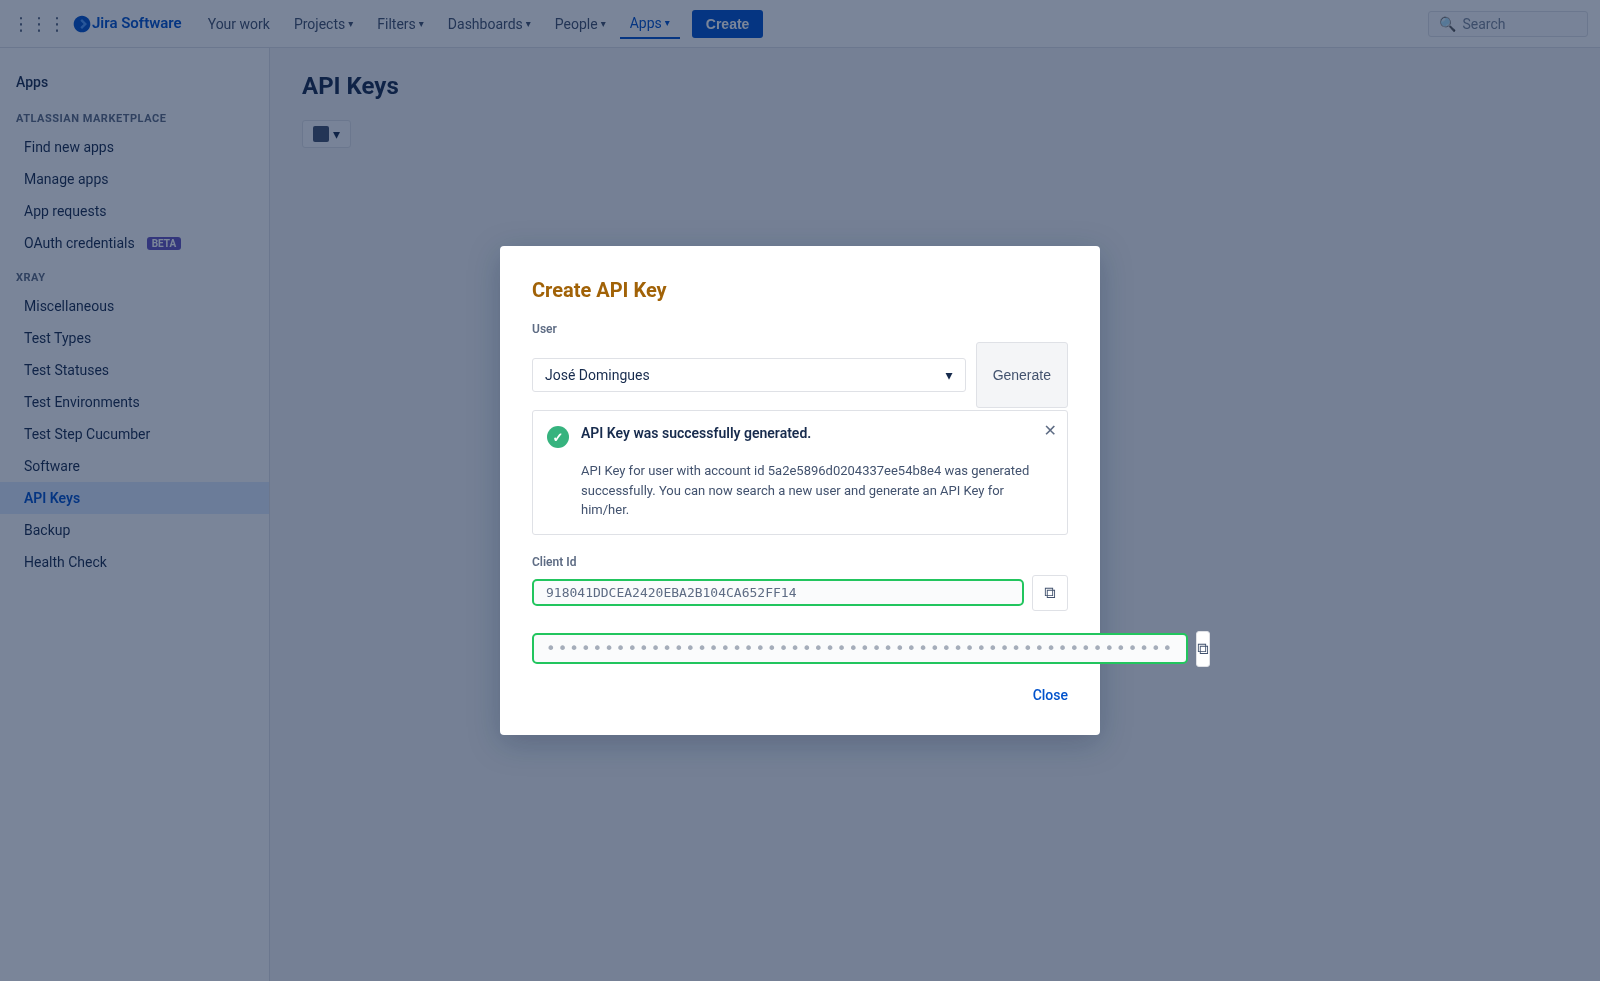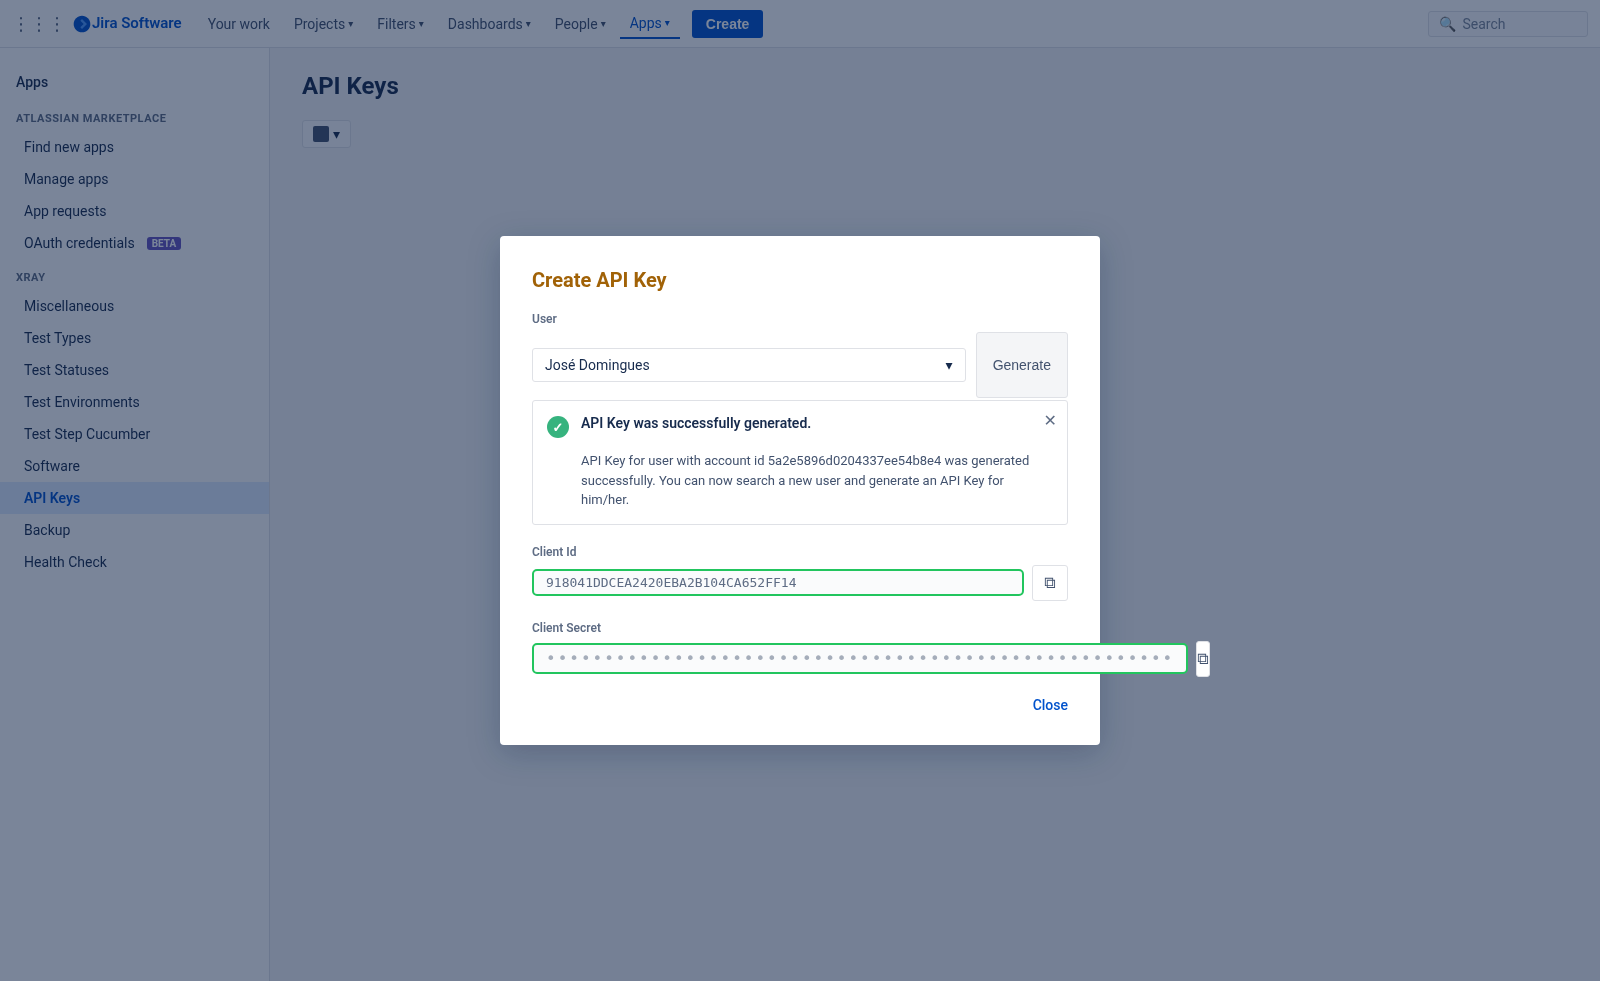--- a/index.html
+++ b/index.html
@@ -229,21 +229,20 @@
     </div>
 
     <label class="form-label">Client Id</label>
     <div class="field-row">
       <input class="field-input" type="text" readonly="" value="918041DDCEA2420EBA2B104CA652FF14" style="">
       <div class="copy-btn">
         <span class="copy-icon">⧉</span>
       </div>
     </div>
 
-    <label class="form-label">Client Secret</label>
     <div class="field-row">
       <div class="field-input">
         <span class="secret-dots">••••••••••••••••••••••••••••••••••••••••••••••••••••••</span>
       </div>
       <div class="copy-btn">
         <span class="copy-icon">⧉</span>
       </div>
     </div>
 
     <div class="modal-footer">

